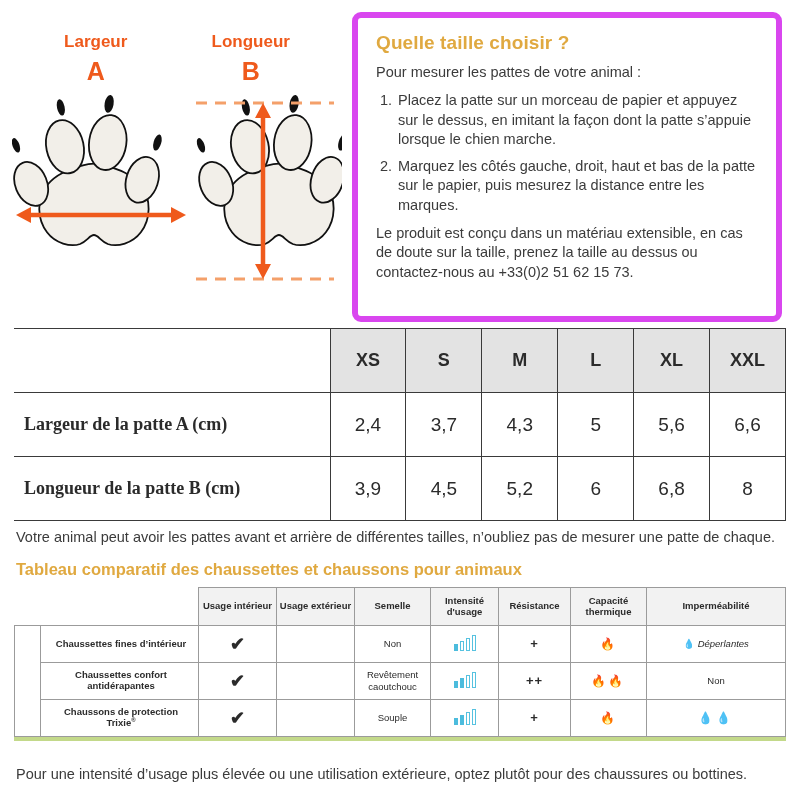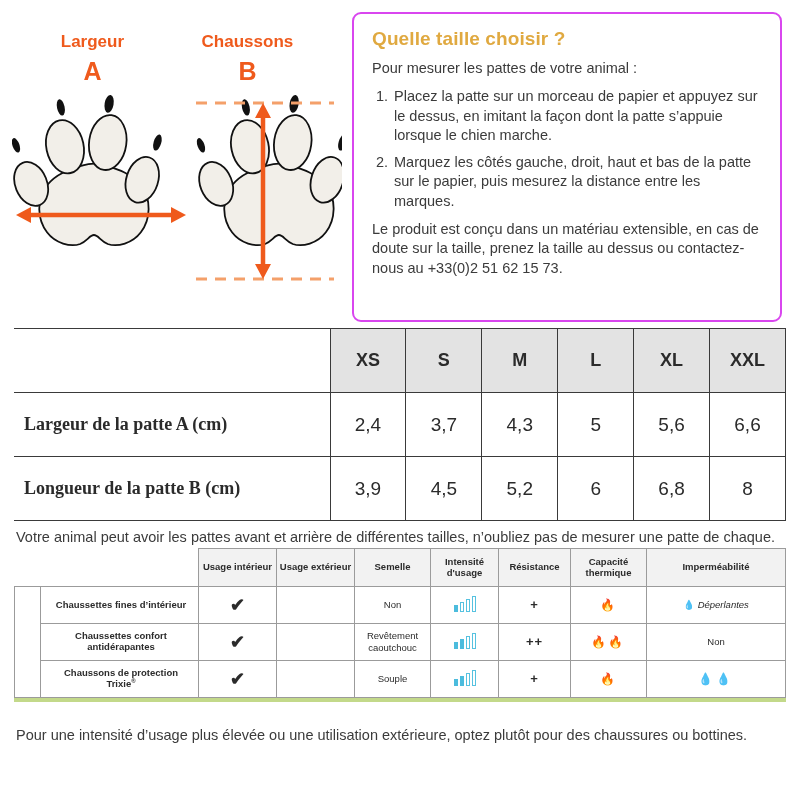--- a/index.html
+++ b/index.html
@@ -42,21 +42,21 @@
   }
   .paw-title .lbl { font-size:17px; display:block; }
   .paw-title .ltr { font-size:25px; display:block; margin-top:1px;}
   .paw-svg-wrap { position:relative; margin-top:4px; }
 
   
   .infobox {
     flex:1;
     margin-left:10px;
     margin-right:6px;
-    border:2px solid #d946ef;
+    border:6px solid #d946ef;
     border-radius:9px;
     padding:14px 18px 12px 18px;
     background:#ffffff;
   }
   .infobox h2 {
     margin:0 0 9px 0;
     font-size:19px;
     font-weight:bold;
     color:#e0a940;
     letter-spacing:.1px;
@@ -215,21 +215,21 @@
 
   <div class="top">
 
     <div class="paws">
       <div class="paw-titles">
         <div class="paw-title">
           <span class="lbl">Largeur</span>
           <span class="ltr">A</span>
         </div>
         <div class="paw-title">
-          <span class="lbl">Chaussons</span>
+          <span class="lbl">Longueur</span>
           <span class="ltr">B</span>
         </div>
       </div>
 
       <div class="paw-svg-wrap">
         <svg width="330" height="245" viewBox="0 0 330 245">
           <defs>
             <g id="pawshape">
 
               <path d="M58,128 C42,148 44,178 58,196 C70,212 92,218 106,213 C116,209 120,200 126,200
@@ -330,20 +330,21 @@
           <td>6</td>
           <td>6,8</td>
           <td>8</td>
         </tr>
       </tbody>
     </table>
   </div>
 
   <div class="note">Votre animal peut avoir les pattes avant et arrière de différentes tailles, n’oubliez pas de mesurer une patte de chaque.</div>
 
+  <div class="section-title">Tableau comparatif des chaussettes et chaussons pour animaux</div>
 
   <div class="comp-wrap">
     <table class="comp">
       <colgroup>
         <col style="width:26px">
           <col style="width:158px">
         <col style="width:78px">
           <col style="width:78px">
           <col style="width:76px">
         <col style="width:68px">

